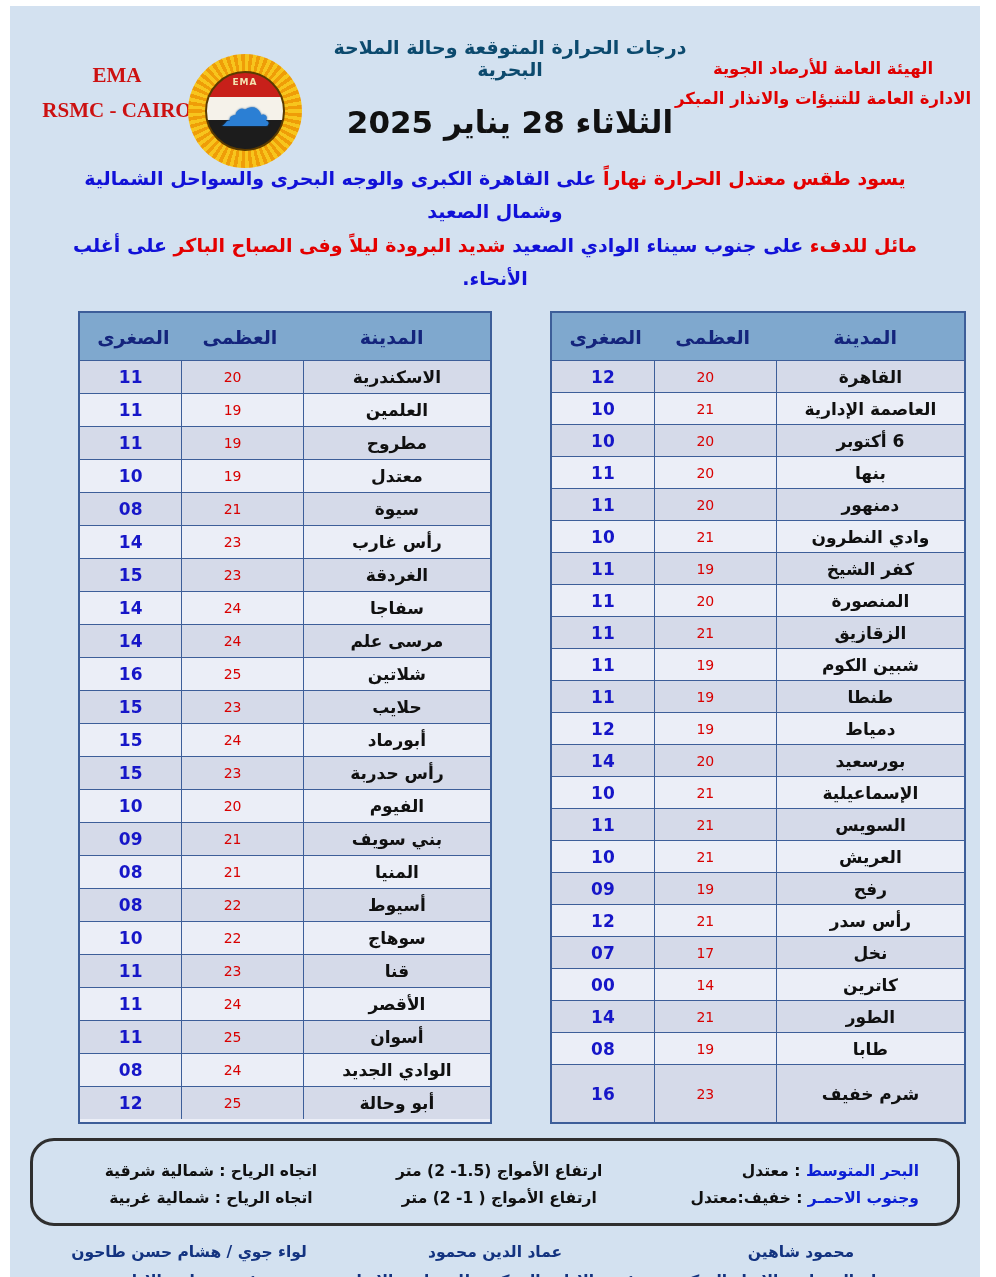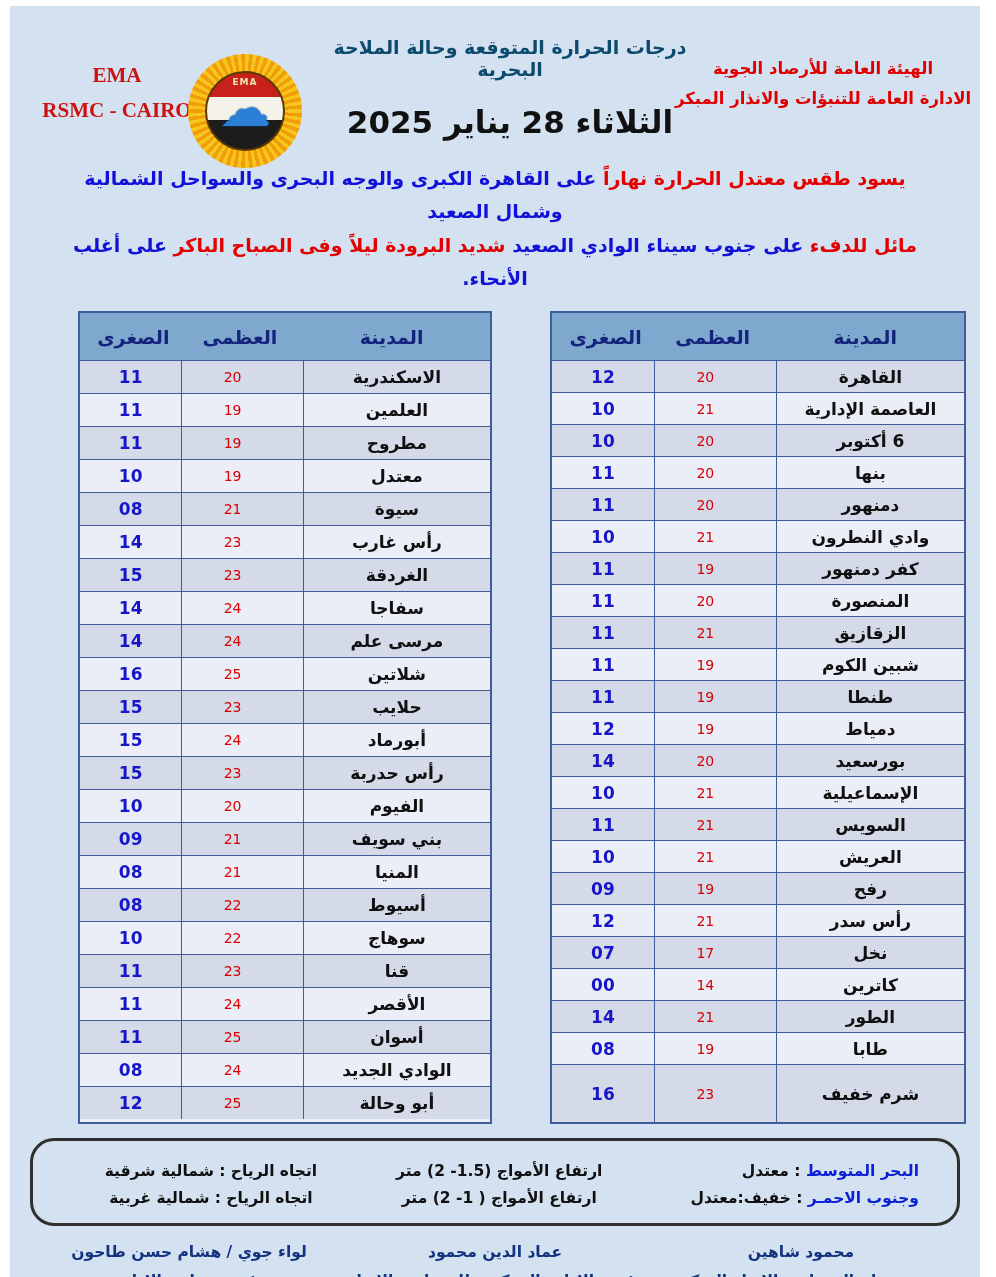--- a/index.html
+++ b/index.html
@@ -135,21 +135,21 @@
               <div class="cell c-city city">دمنهور</div>
               <div class="cell c-max max">20</div>
               <div class="cell c-min min">11</div>
             </div>
             <div class="trow">
               <div class="cell c-city city">وادي النطرون</div>
               <div class="cell c-max max">21</div>
               <div class="cell c-min min">10</div>
             </div>
             <div class="trow">
-              <div class="cell c-city city">كفر دمنهور</div>
+              <div class="cell c-city city">كفر الشيخ</div>
               <div class="cell c-max max">19</div>
               <div class="cell c-min min">11</div>
             </div>
             <div class="trow">
               <div class="cell c-city city">المنصورة</div>
               <div class="cell c-max max">20</div>
               <div class="cell c-min min">11</div>
             </div>
             <div class="trow">
               <div class="cell c-city city">الزقازيق</div>

